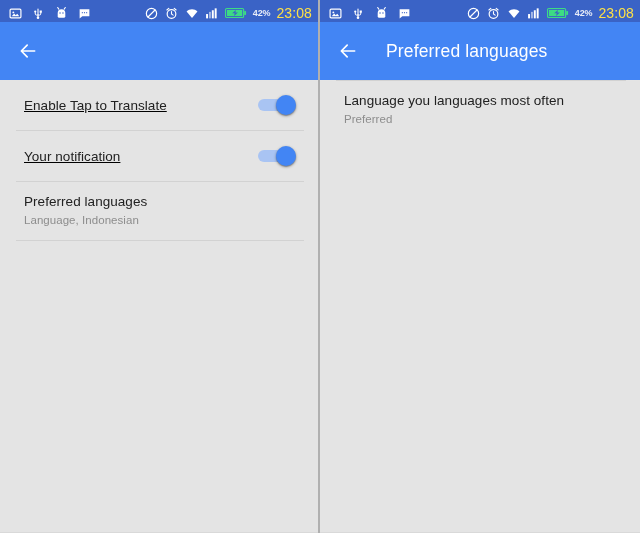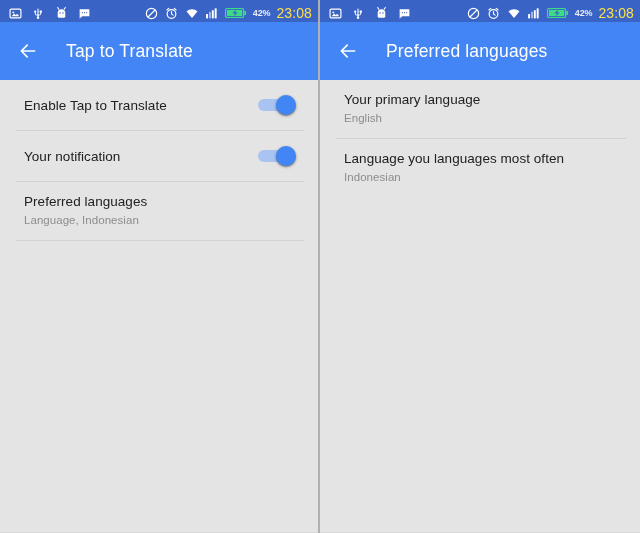--- a/index.html
+++ b/index.html
@@ -115,21 +115,21 @@
     overflow: hidden;
   }
   .list-row {
     position: relative;
     display: flex;
     align-items: center;
     box-sizing: border-box;
     padding: 0 16px 0 24px;
     min-height: 50px;
   }
-  .row-toggle { height: 50px; }
+  .row-toggle { height: 50px; text-decoration: underline; }
   .row-twoline { height: 58px; align-items: flex-start; padding-top: 11px; }
   .row-single { height: 50px; }
 
   .row-texts {
     display: flex;
     flex-direction: column;
     justify-content: center;
     flex: 1 1 auto;
     min-width: 0;
   }
@@ -273,21 +273,20 @@
         <span class="sb-clock">23:08</span>
       </div>
     </div>
 
     <div class="appbar">
       <div class="back-btn">
         <svg width="22" height="20" viewBox="0 0 24 24">
             <path d="M20 12H4.5M11 5l-7 7 7 7" stroke="#fff" stroke-width="2" fill="none" stroke-linecap="round" stroke-linejoin="round"></path>
           </svg>
       </div>
-      <div class="appbar-title">Tap to Translate</div>
     </div>
 
     <div class="content-area">
 
       <div class="list-row row-toggle">
         <div class="row-texts">
           <div class="row-title">Enable Tap to Translate</div>
         </div>
         <div class="switch">
           <div class="track"></div>
@@ -402,32 +401,26 @@
       <div class="back-btn">
         <svg width="22" height="20" viewBox="0 0 24 24">
             <path d="M20 12H4.5M11 5l-7 7 7 7" stroke="#fff" stroke-width="2" fill="none" stroke-linecap="round" stroke-linejoin="round"></path>
           </svg>
       </div>
       <div class="appbar-title">Preferred languages</div>
     </div>
 
     <div class="content-area">
 
-      <div class="list-row row-twoline">
-        <div class="row-texts">
-          <div class="row-title">Your primary language</div>
-          <div class="row-sub">English</div>
-        </div>
-      </div>
       <div class="divider"></div>
 
       <div class="list-row row-twoline">
         <div class="row-texts">
           <div class="row-title">Language you languages most often</div>
-          <div class="row-sub">Indonesian</div>
+          <div class="row-sub">Preferred</div>
         </div>
       </div>
 
       <div class="bottom-edge"></div>
     </div>
   </div>
 
 </div>
 
 </body></html>

